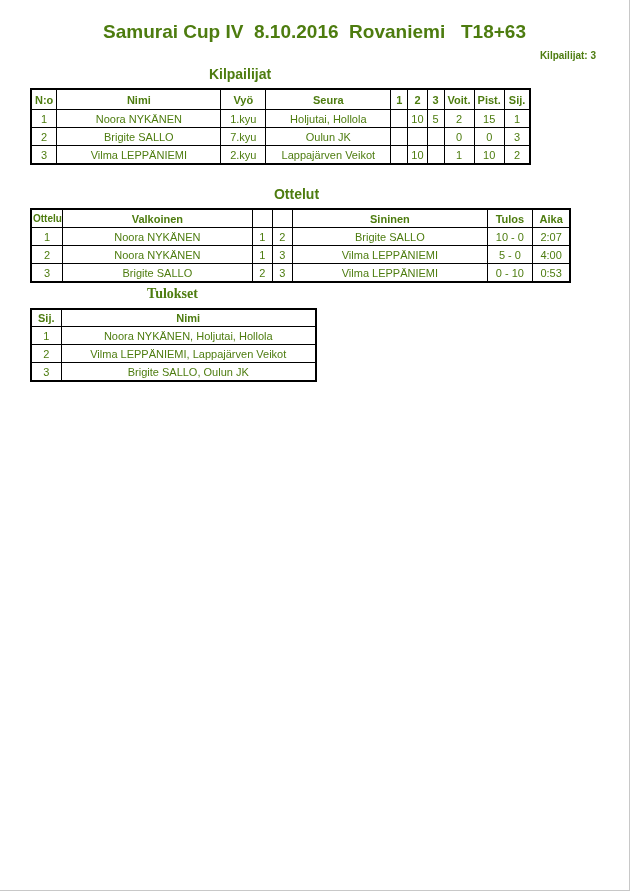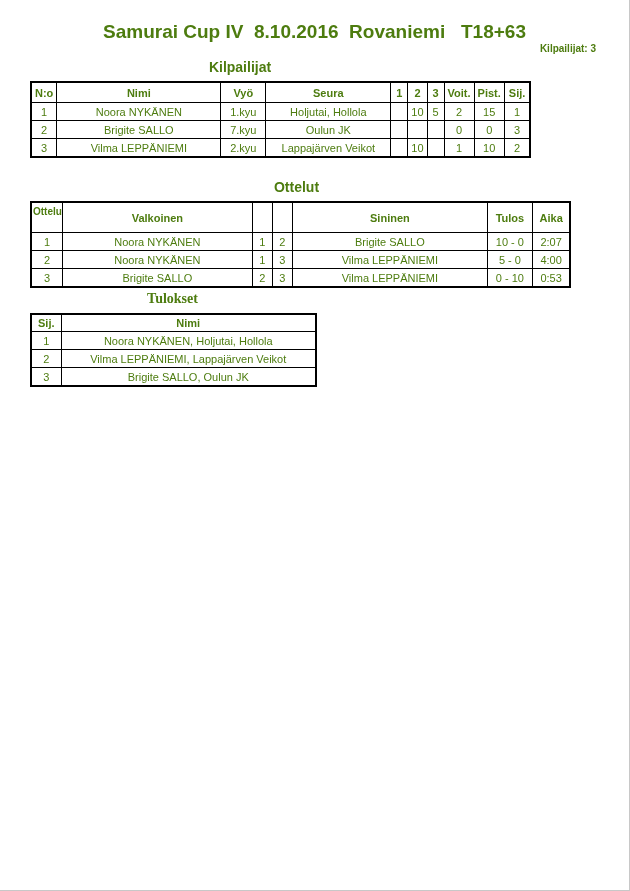--- a/index.html
+++ b/index.html
@@ -8,41 +8,41 @@
     font-family: "Liberation Sans", "DejaVu Sans", sans-serif;
     position: relative; overflow: hidden;
     border-right: 1px solid #c8c8c8; border-bottom: 1px solid #c8c8c8;
     box-sizing: border-box;
   }
   .title {
     padding-top: 21px; text-align: center;
     font-size: 19px; font-weight: bold; white-space: pre;
   }
   .count {
-    padding-right: 33px; text-align: right;
+    margin-top: 7px; padding-right: 33px; text-align: right;
     font-size: 10px; font-weight: bold;
   }
   .heading {
     font-size: 14px; font-weight: bold; text-align: center; margin-left: 30px;
   }
   .h-kilpailijat { width: 420px; margin-top: 5px; }
   .h-ottelut     { width: 533px; margin-top: 21px; }
   .h-tulokset    { width: 285px; margin-top: 3px; font-family: Liberation Serif, serif; }
 
   table { border-collapse: collapse; table-layout: fixed; margin-left: 30px; margin-top: 6px; }
   table, th, td { border: 1px solid #000000; }
   table { border: 2px solid #000000; }
   th, td { padding: 0 3px; overflow: hidden; white-space: nowrap; font-size: 11px; height: 17px; }
   th { font-weight: bold; }
   thead th { height: 19px; }
   .t-ottelut thead th { height: 17px; }
   .t-tulokset thead th { height: 16px; }
 
   .L { text-align: center; } .C { text-align: center; }
-  .th-ottelu { overflow: visible; padding: 0 0 12px 1px; font-size: 10px; }
+  .th-ottelu { overflow: visible; padding: 0 0 0 1px; font-size: 10px; }
 
   col.k-no { width: 22px; } col.k-nimi { width: 164px; } col.k-vyo { width: 45px; }
   col.k-seura { width: 125px; } col.k-m { width: 17px; } col.k-voit { width: 29px; }
   col.k-pist { width: 24px; } col.k-sij { width: 26px; }
 
   col.o-no { width: 25px; } col.o-valkoinen { width: 190px; } col.o-sm { width: 20px; }
   col.o-sininen { width: 195px; } col.o-tulos { width: 45px; } col.o-aika { width: 38px; }
 
   col.r-sij { width: 30px; } col.r-nimi { width: 255px; }
 </style>

